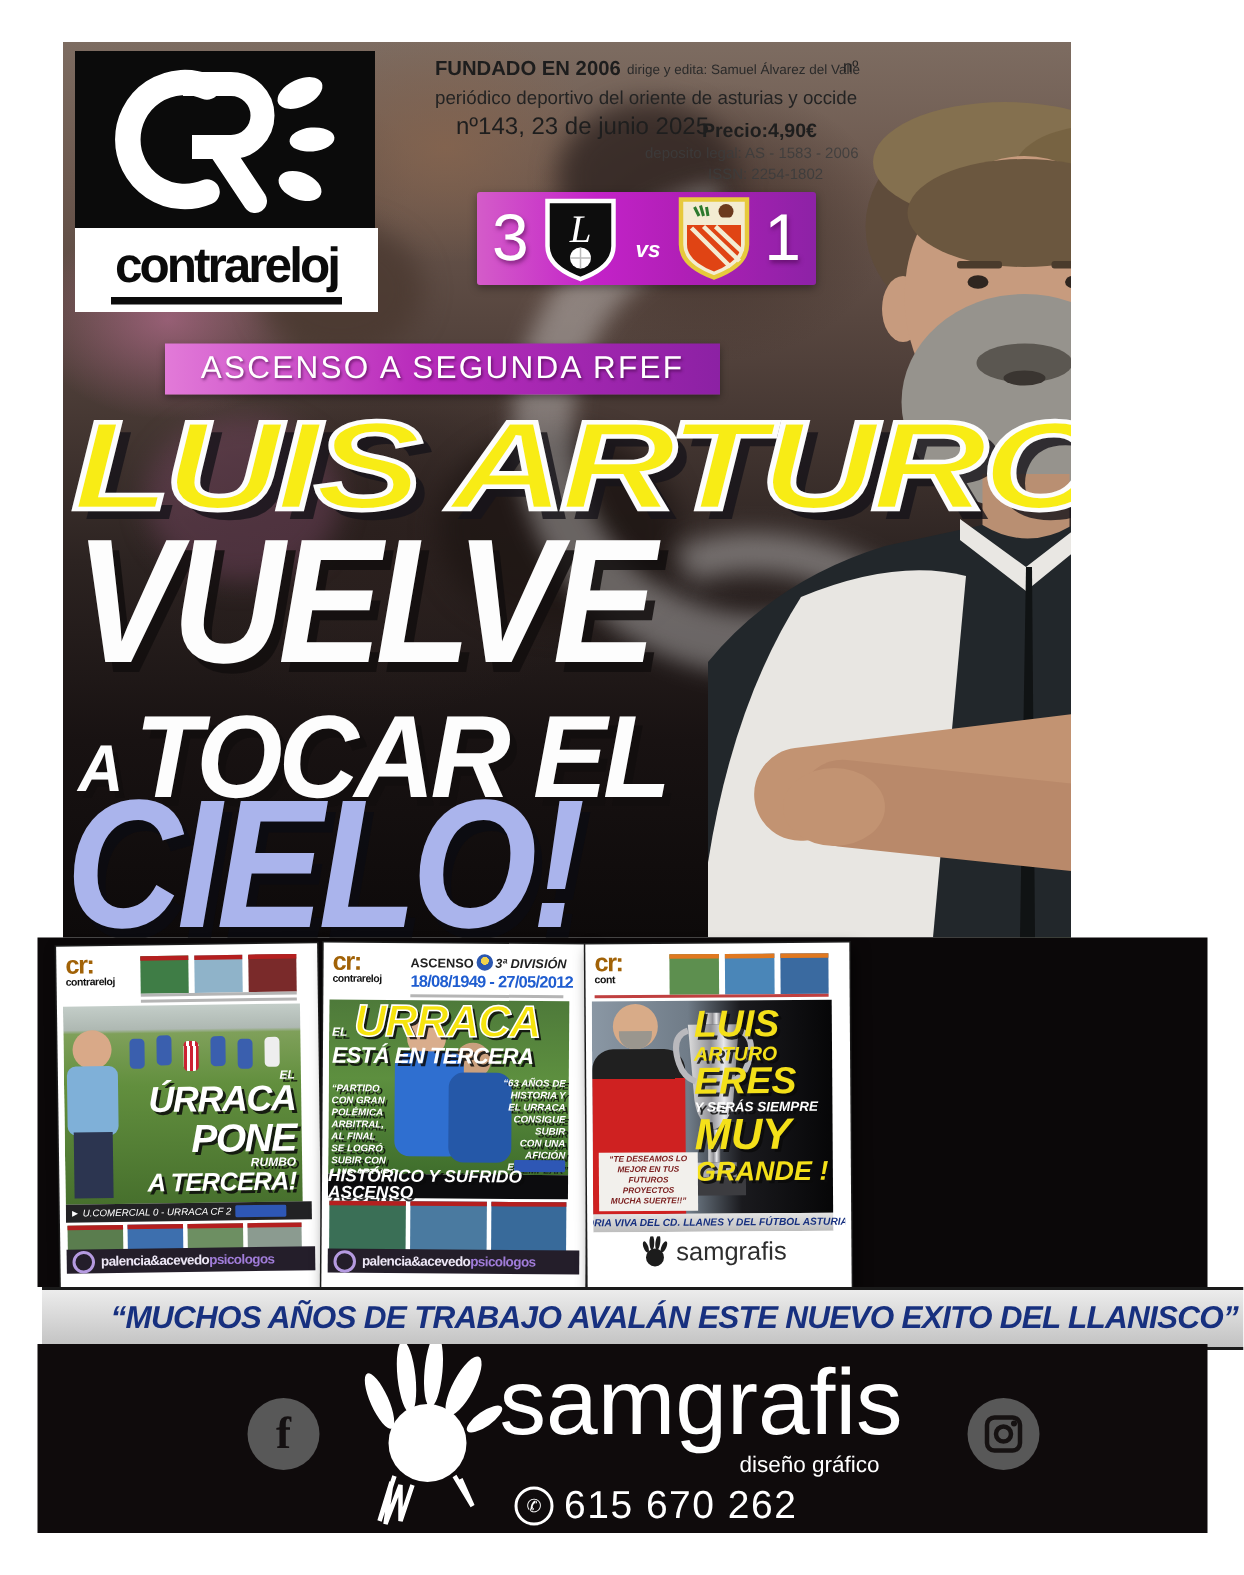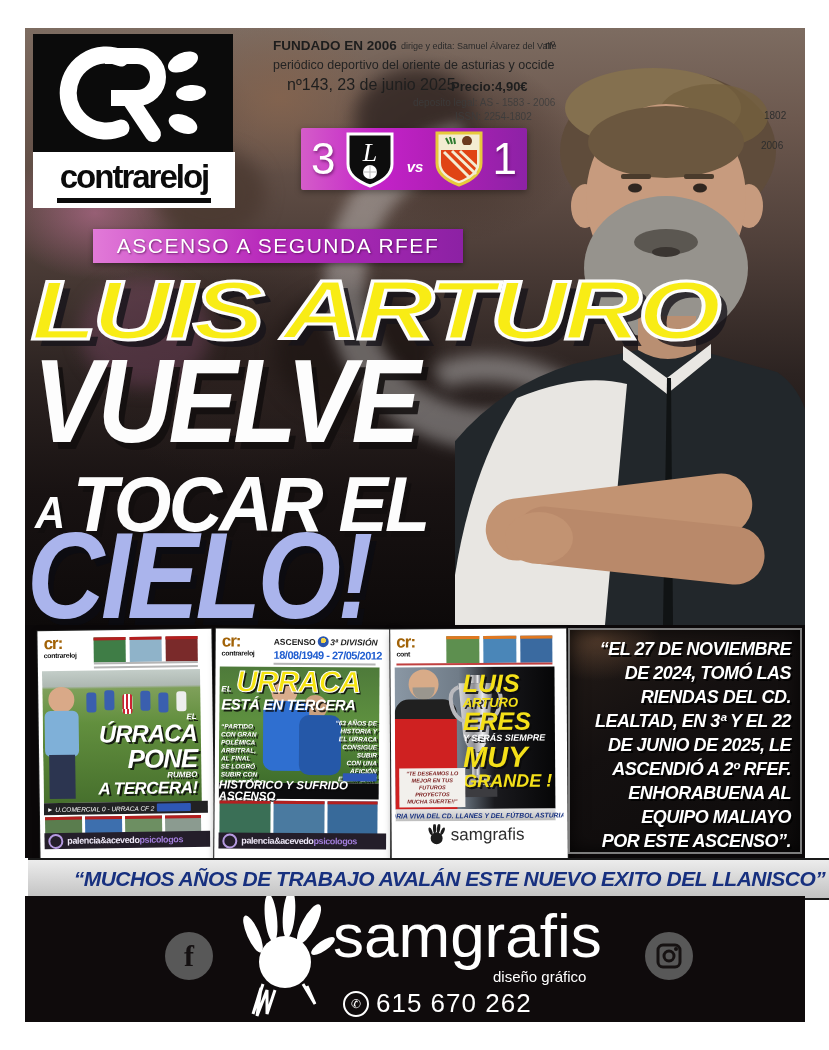--- a/index.html
+++ b/index.html
@@ -1,21 +1,21 @@
 <!DOCTYPE html>
 <html><head>
 <meta charset="utf-8">
 <style>
   html,body{margin:0;padding:0;background:#fff;}
   .page{position:relative;width:829px;height:1050px;background:#fff;overflow:hidden;
         font-family:"Liberation Sans",sans-serif;}
   .abs{position:absolute;}
 
   
-  .photo{left:25px;top:28px;width:780px;height:597px;overflow:hidden;
+  .photo{left:42px;top:28px;width:672px;height:597px;overflow:hidden;
     background:
       radial-gradient(130px 95px at 70px 185px, rgba(214,120,170,.5), transparent 70%),
       radial-gradient(150px 110px at 255px 70px, rgba(133,100,78,.85), transparent 70%),
       radial-gradient(120px 90px at 150px 90px, rgba(92,74,64,.8), transparent 70%),
       radial-gradient(170px 130px at 430px 120px, rgba(64,48,42,.9), transparent 72%),
       radial-gradient(220px 160px at 210px 330px, rgba(42,31,29,.92), transparent 75%),
       radial-gradient(200px 150px at 700px 560px, rgba(72,108,58,.55), transparent 75%),
       linear-gradient(180deg,#7d6c61 0%,#6c584e 16%,#50403a 36%,#2c2321 58%,#181212 78%,#0d0a0a 100%); text-decoration: underline;}
   .blob{position:absolute;border-radius:50%;filter:blur(9px);}
   .b1{left:30px;top:40px;width:90px;height:80px;background:rgba(158,128,108,.75);}
@@ -377,31 +377,20 @@
             <ellipse cx="4" cy="7" rx="1.6" ry="4" fill="#1c1c1c" transform="rotate(-20 4 7)"></ellipse>
             <ellipse cx="8" cy="4" rx="1.6" ry="5" fill="#1c1c1c"></ellipse>
             <ellipse cx="12" cy="4" rx="1.6" ry="5" fill="#1c1c1c" transform="rotate(8 12 4)"></ellipse>
             <ellipse cx="16" cy="7" rx="1.6" ry="4" fill="#1c1c1c" transform="rotate(25 16 7)"></ellipse>
           </svg>
           <span style="font-size:17px;color:#2e2e2e;margin-left:4px;">samgrafis</span>
         </div>
       </div>
     </div>
 
-    <div class="abs quotePanel">
-      <div class="quoteText pre">“EL 27 DE NOVIEMBRE
-DE 2024, TOMÓ LAS
-RIENDAS DEL CD.
-LEALTAD, EN 3ª Y EL 22
-DE JUNIO DE 2025, LE
-ASCENDIÓ A 2º RFEF.
-ENHORABUENA AL
-EQUIPO MALIAYO
-POR ESTE  ASCENSO”.</div>
-    </div>
   </div>
 
   <div class="abs banner">
     <span>“MUCHOS AÑOS DE TRABAJO  AVALÁN  ESTE NUEVO EXITO DEL LLANISCO”</span>
   </div>
 
   <div class="abs footer">
     <div class="circleIc" style="left:140px;top:36px;">
       <span class="fbGlyph">f</span>
     </div>

